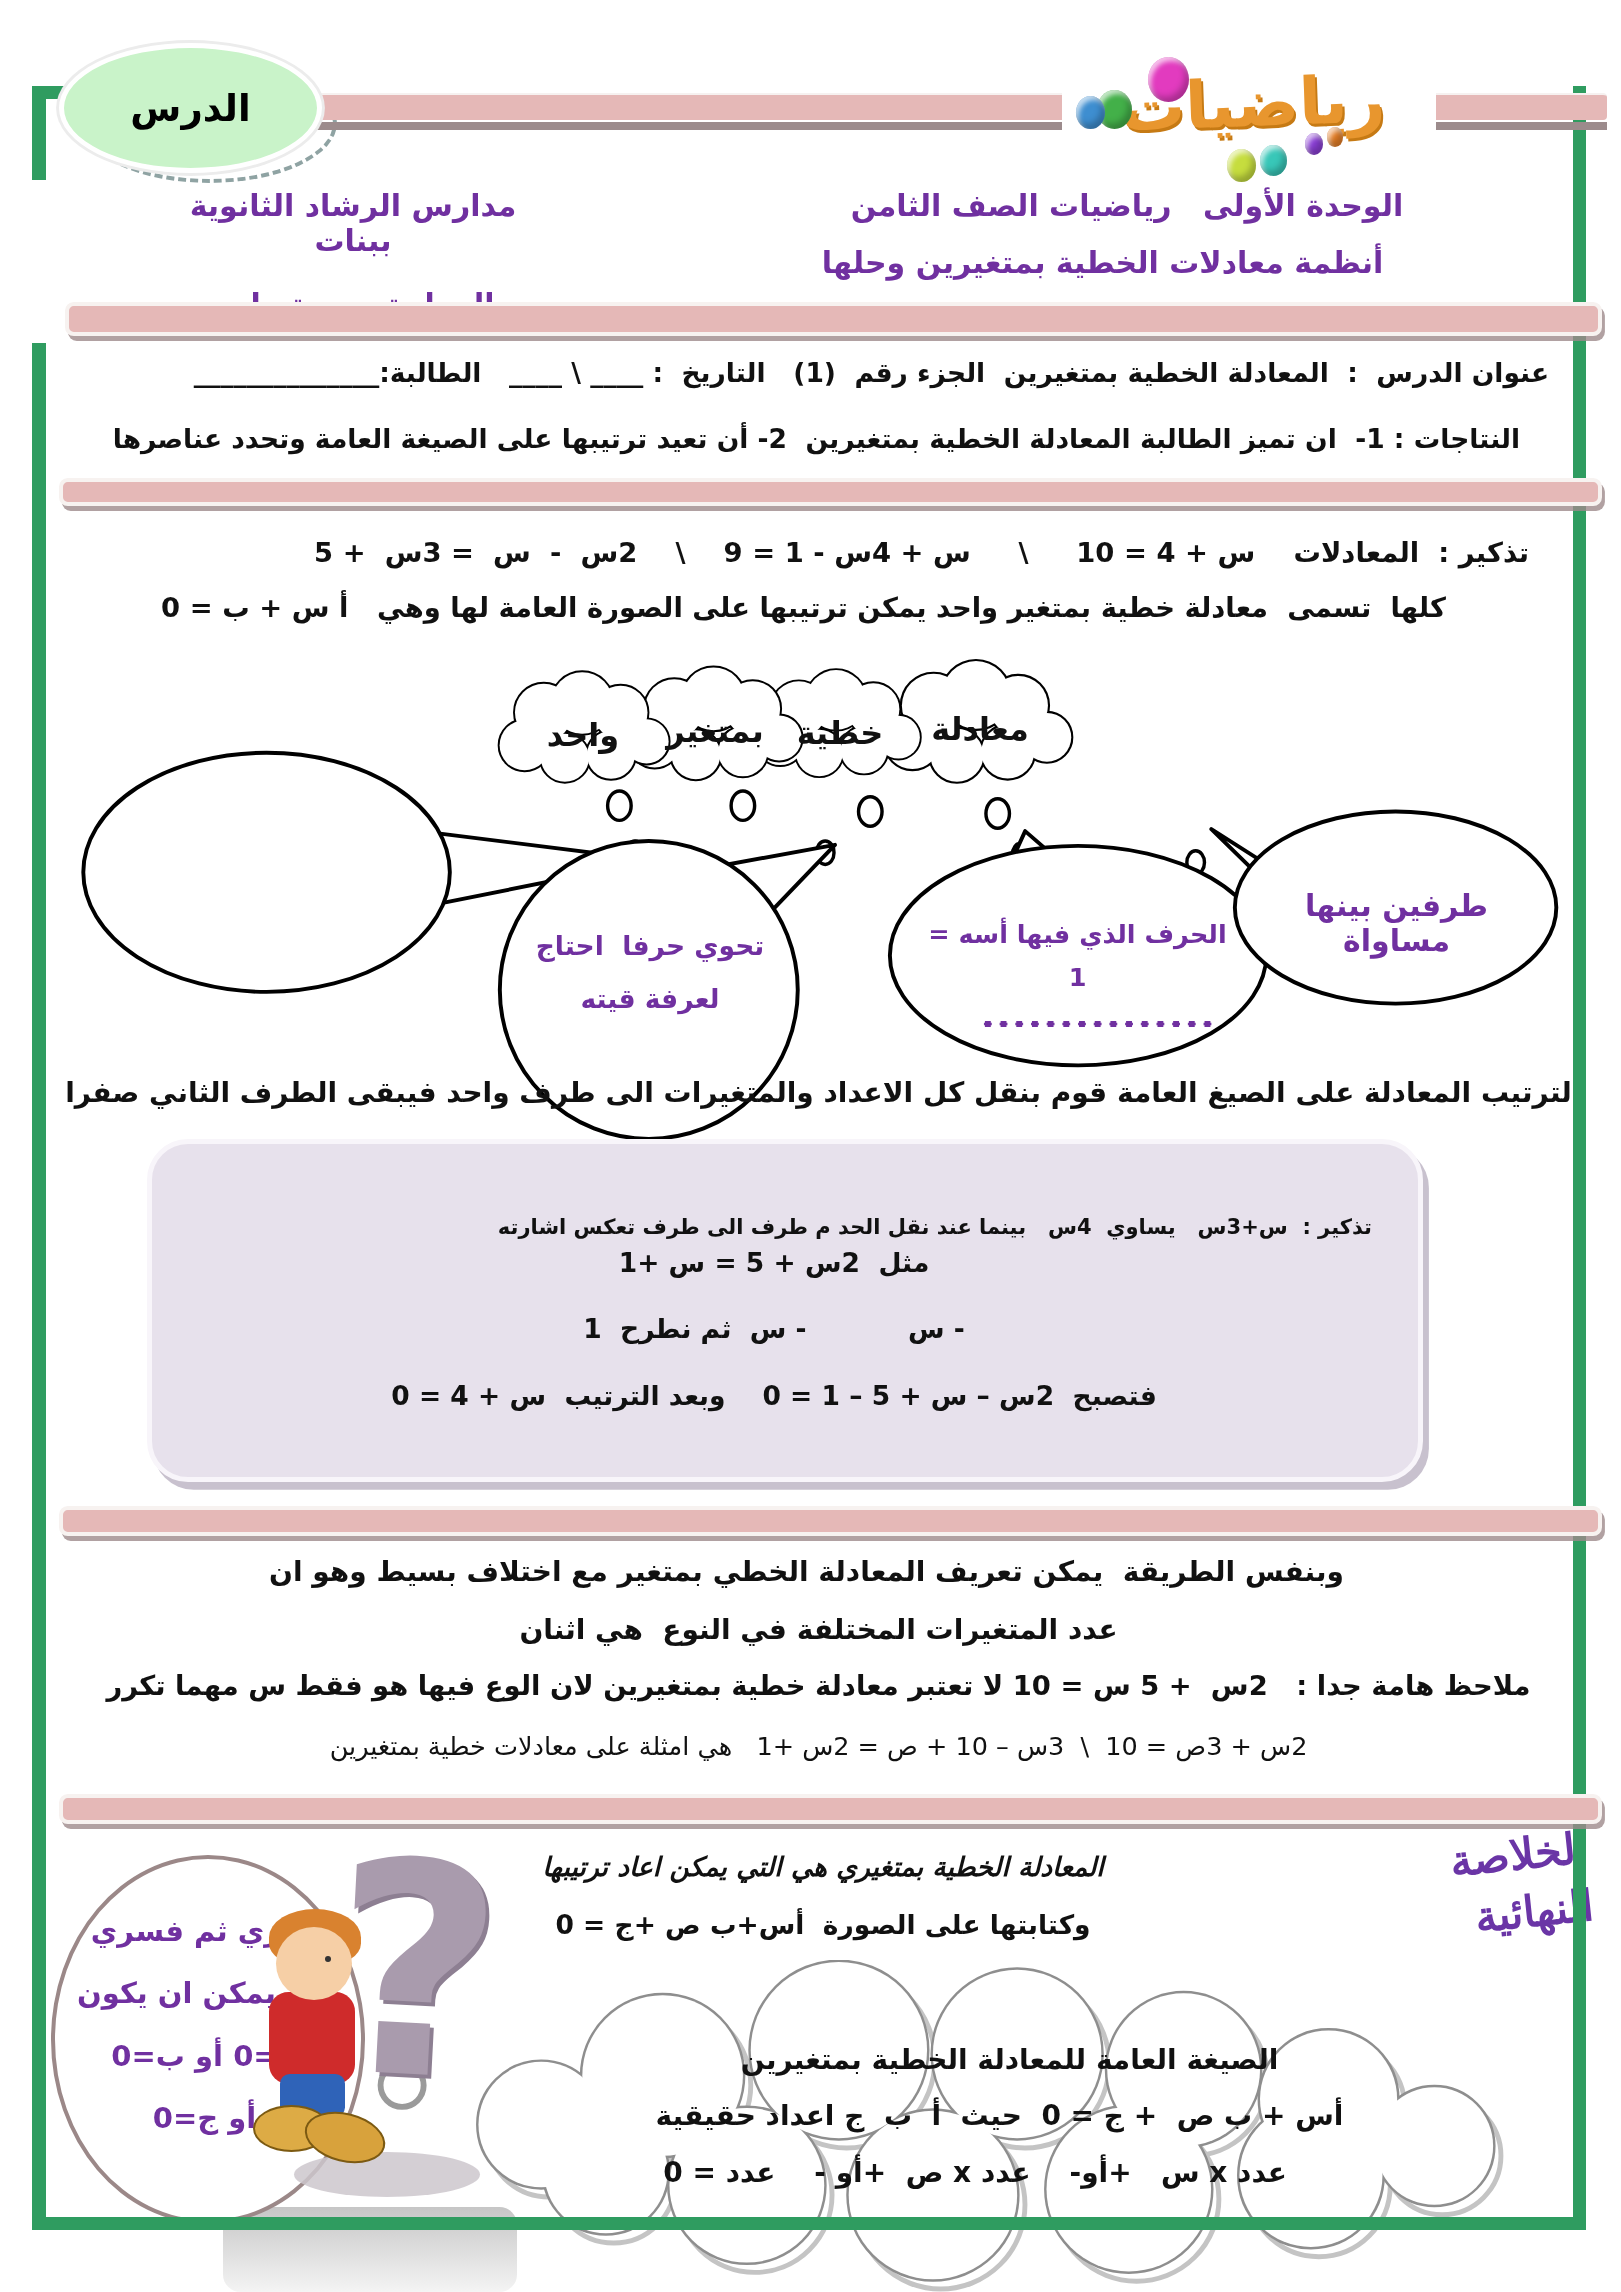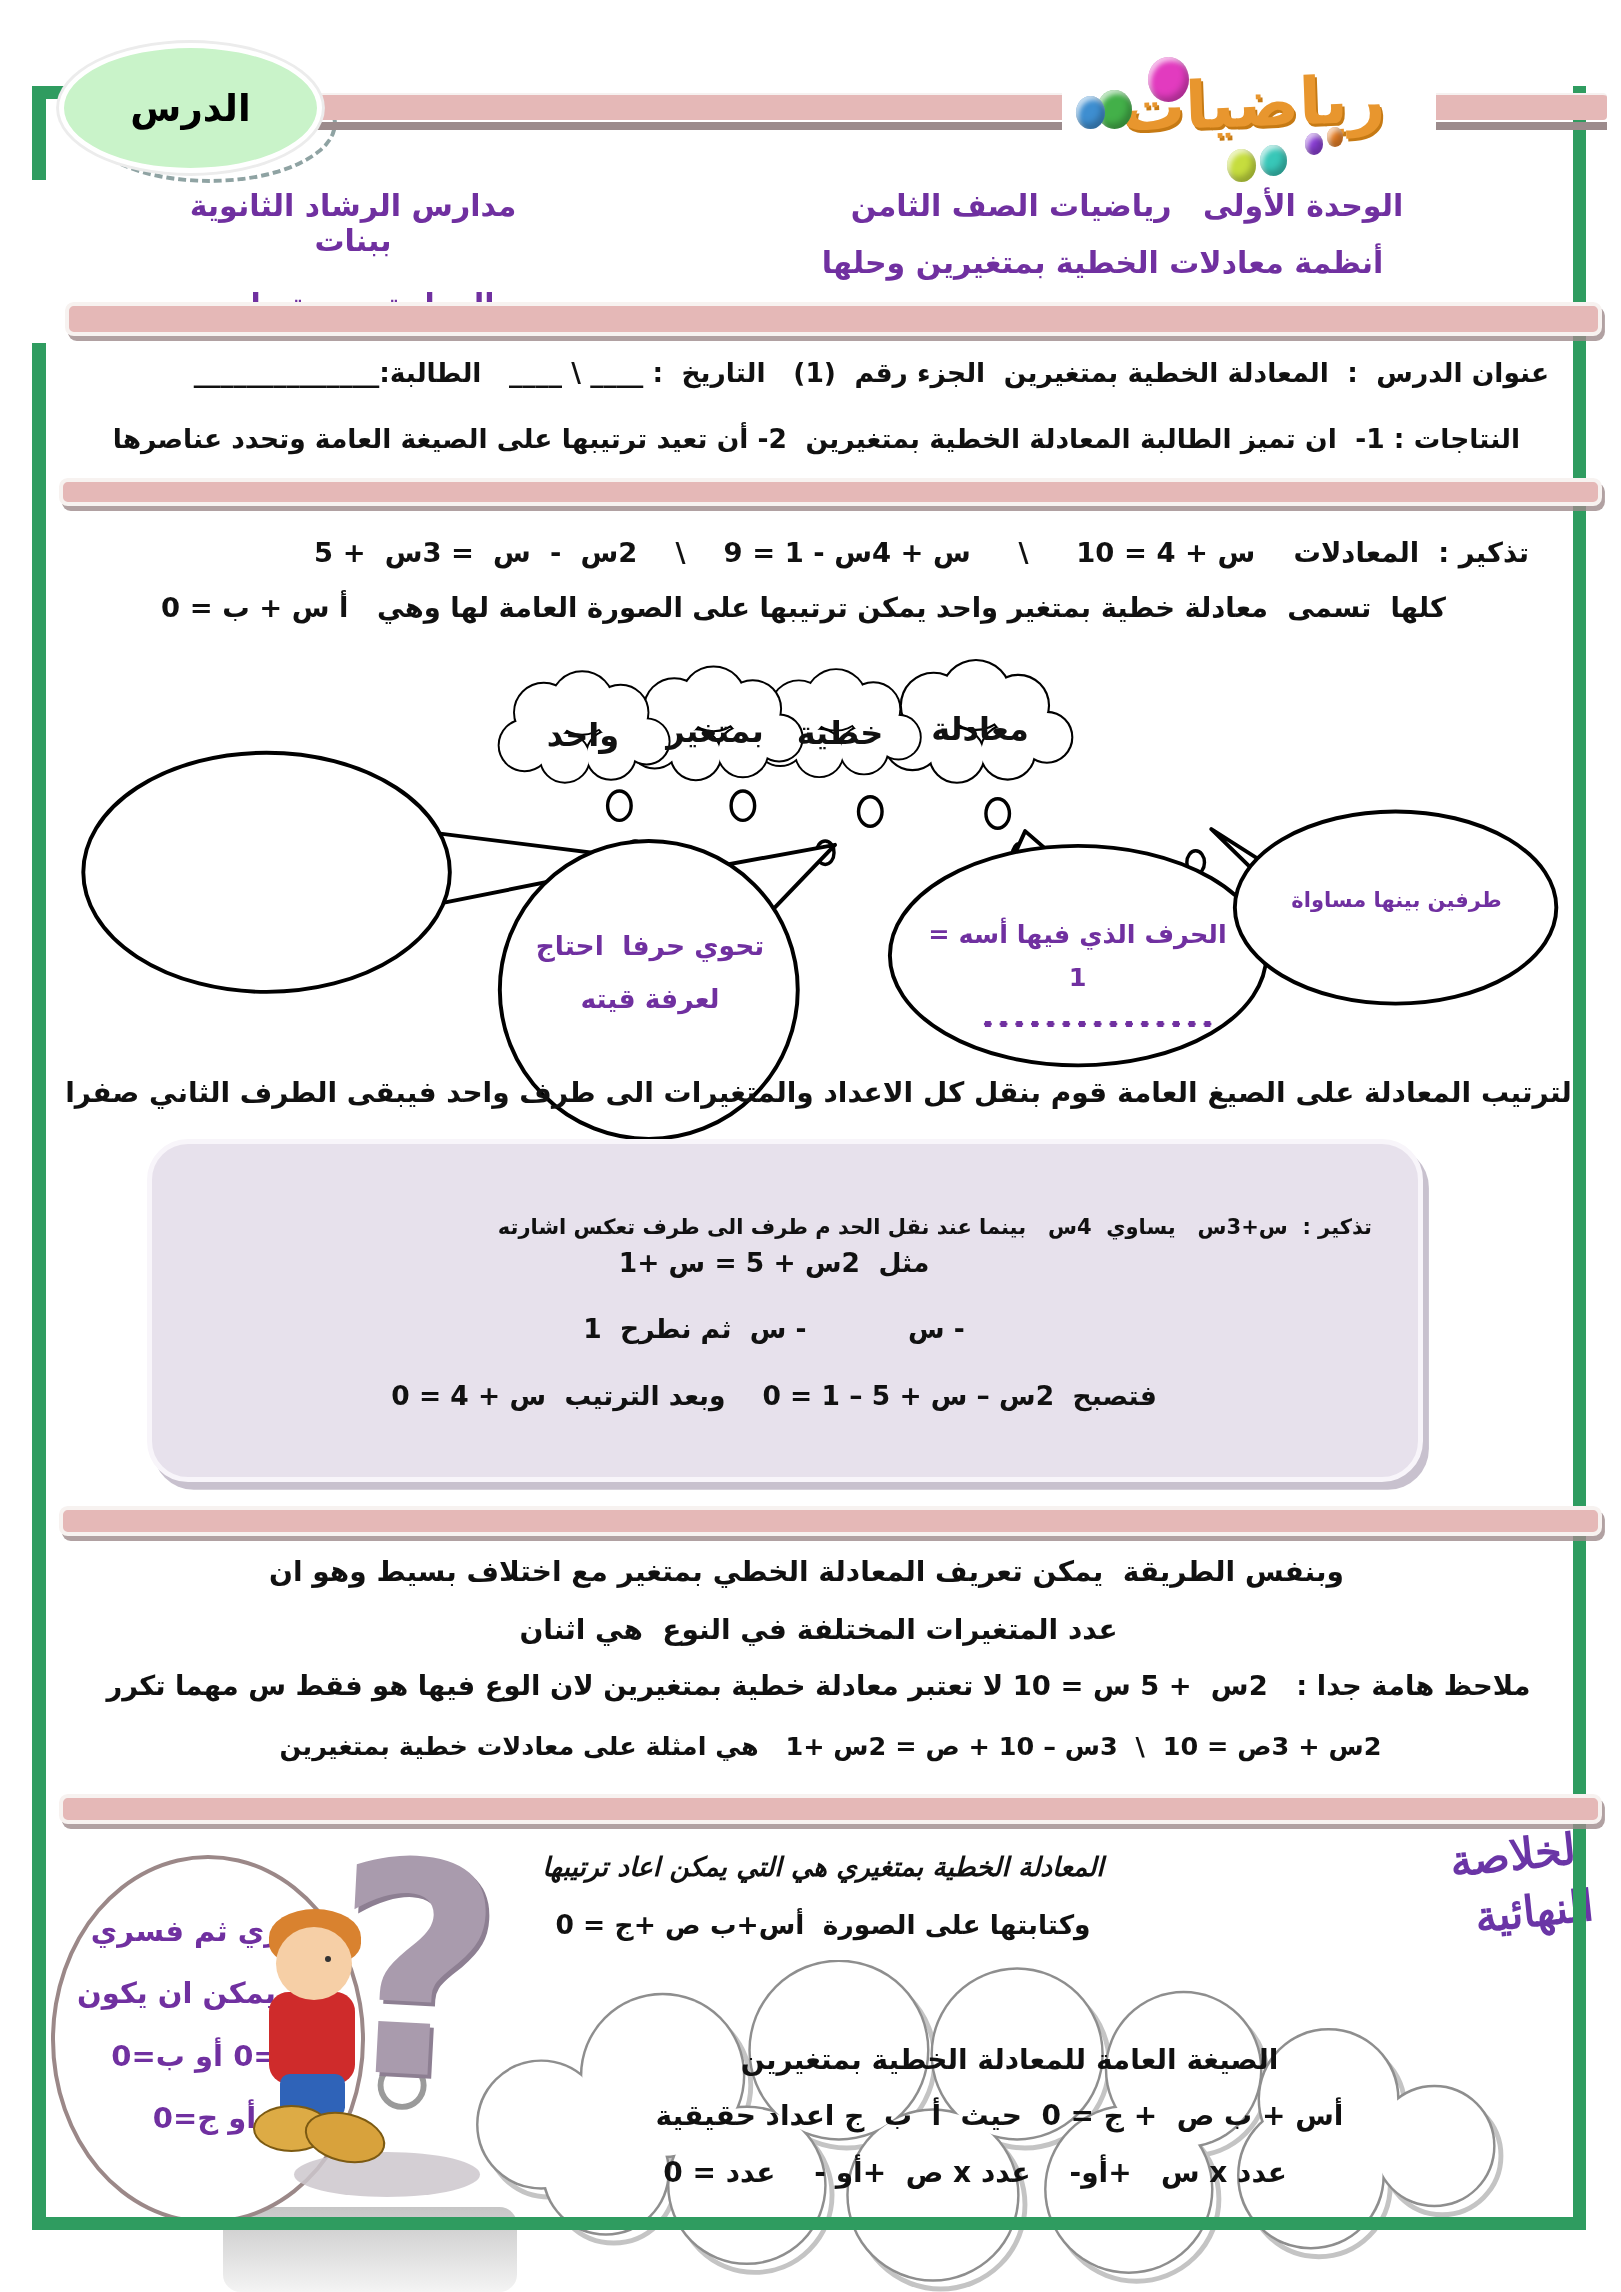--- a/index.html
+++ b/index.html
@@ -136,36 +136,36 @@
   <div class="txt rtl ctr b blk" style="left:882px;top:710px;width:196px;font-size:32px;">معادلة</div>
   <div class="txt rtl ctr b blk" style="left:747px;top:714px;width:186px;font-size:32px;">خطية</div>
   <div class="txt rtl ctr b blk" style="left:619px;top:712px;width:192px;font-size:32px;">بمتغير</div>
   <div class="txt rtl ctr b blk" style="left:490px;top:716px;width:186px;font-size:32px;">واحد</div>
 
   <div class="txt rtl ctr b purple pre" style="left:508px;top:919px;width:284px;font-size:26.5px;line-height:2.0;">تحوي حرفا  احتاج
 لعرفة قيته</div>
   <div class="txt rtl ctr b purple pre" style="left:916px;top:913px;width:323px;font-size:25.5px;line-height:1.7;">الحرف الذي فيها أسه =
 1</div>
   <div class="dotsrow"></div>
-  <div class="txt rtl ctr b purple pre" style="left:1264px;top:888px;width:265px;font-size:21px;">طرفين بينها مساواة</div>
+  <div class="txt rtl ctr b purple pre" style="left:1264px;top:888px;width:265px;font-size:30px;">طرفين بينها مساواة</div>
 
   <div class="txt rtl ctr b blk pre" style="left:49px;top:1076px;width:1539px;font-size:28px;">لترتيب المعادلة على الصيغ العامة قوم بنقل كل الاعداد والمتغيرات الى طرف واحد فيبقى الطرف الثاني صفرا</div>
 
   <div class="lavbox"></div>
   <div class="txt rtl rt b blk pre" style="left:176px;top:1179px;width:1196px;font-size:21px;margin-top:36px;">تذكير :  س+3س   يساوي  4س   بينما عند نقل الحد م طرف الى طرف تعكس اشارته</div>
   <div class="txt rtl ctr b blk pre" style="left:176px;top:1247px;width:1196px;font-size:26.5px;">مثل  2س + 5 = س +1</div>
   <div class="txt rtl ctr b blk pre" style="left:176px;top:1313px;width:1196px;font-size:26.5px;">- س           - س  ثم نطرح  1</div>
   <div class="txt rtl ctr b blk pre" style="left:176px;top:1380px;width:1196px;font-size:26.5px;">فتصبح  2س – س + 5 – 1 = 0    وبعد الترتيب  س + 4 = 0</div>
 
   <div class="bar" style="left:59px;top:1506px;width:1535px;height:21.6px;"></div>
 
   <div class="txt rtl ctr b blk pre" style="left:37px;top:1555px;width:1539px;font-size:28px;">وبنفس الطريقة  يمكن تعريف المعادلة الخطي بمتغير مع اختلاف بسيط وهو ان</div>
   <div class="txt rtl ctr b blk pre" style="left:49px;top:1613px;width:1539px;font-size:28px;">عدد المتغيرات المختلفة في النوع  هي اثنان</div>
   <div class="txt rtl ctr b blk pre" style="left:44px;top:1670px;width:1549px;font-size:27.4px;">ملاحظ هامة جدا :   2س  + 5 س = 10 لا تعتبر معادلة خطية بمتغيرين لان الوع فيها هو فقط س مهما تكرر</div>
-  <div class="txt rtl ctr b blk pre" style="left:61px;top:1731px;width:1539px;font-size:25.5px;font-weight:700;">2س + 3ص = 10  \  3س – 10 + ص = 2س +1   هي امثلة على معادلات خطية بمتغيرين</div>
+  <div class="txt rtl ctr b blk pre" style="left:49px;top:1731px;width:1539px;font-size:25.5px;font-weight:400;">2س + 3ص = 10  \  3س – 10 + ص = 2س +1   هي امثلة على معادلات خطية بمتغيرين</div>
 
   <div class="bar" style="left:59px;top:1794px;width:1535px;height:21.6px;"></div>
 
   <div class="txt rtl rt b pre" style="left:1380px;top:1829px;width:211px;font-size:43px;color:#6a35a6;line-height:1.35;
               font-family:'DejaVu Serif','Liberation Serif',serif;transform:rotate(-6deg);">الخلاصة
 النهائية</div>
 
   <div class="txt rtl ctr b blk pre" style="left:539px;top:1851px;width:568px;font-size:26.5px;font-style:italic;">المعادلة الخطية بمتغيري هي التي يمكن اعاد ترتيبها</div>
   <div class="txt rtl ctr b blk pre" style="left:539px;top:1909px;width:568px;font-size:26.5px;">وكتابتها على الصورة  أس+ب ص +ج = 0</div>
 

